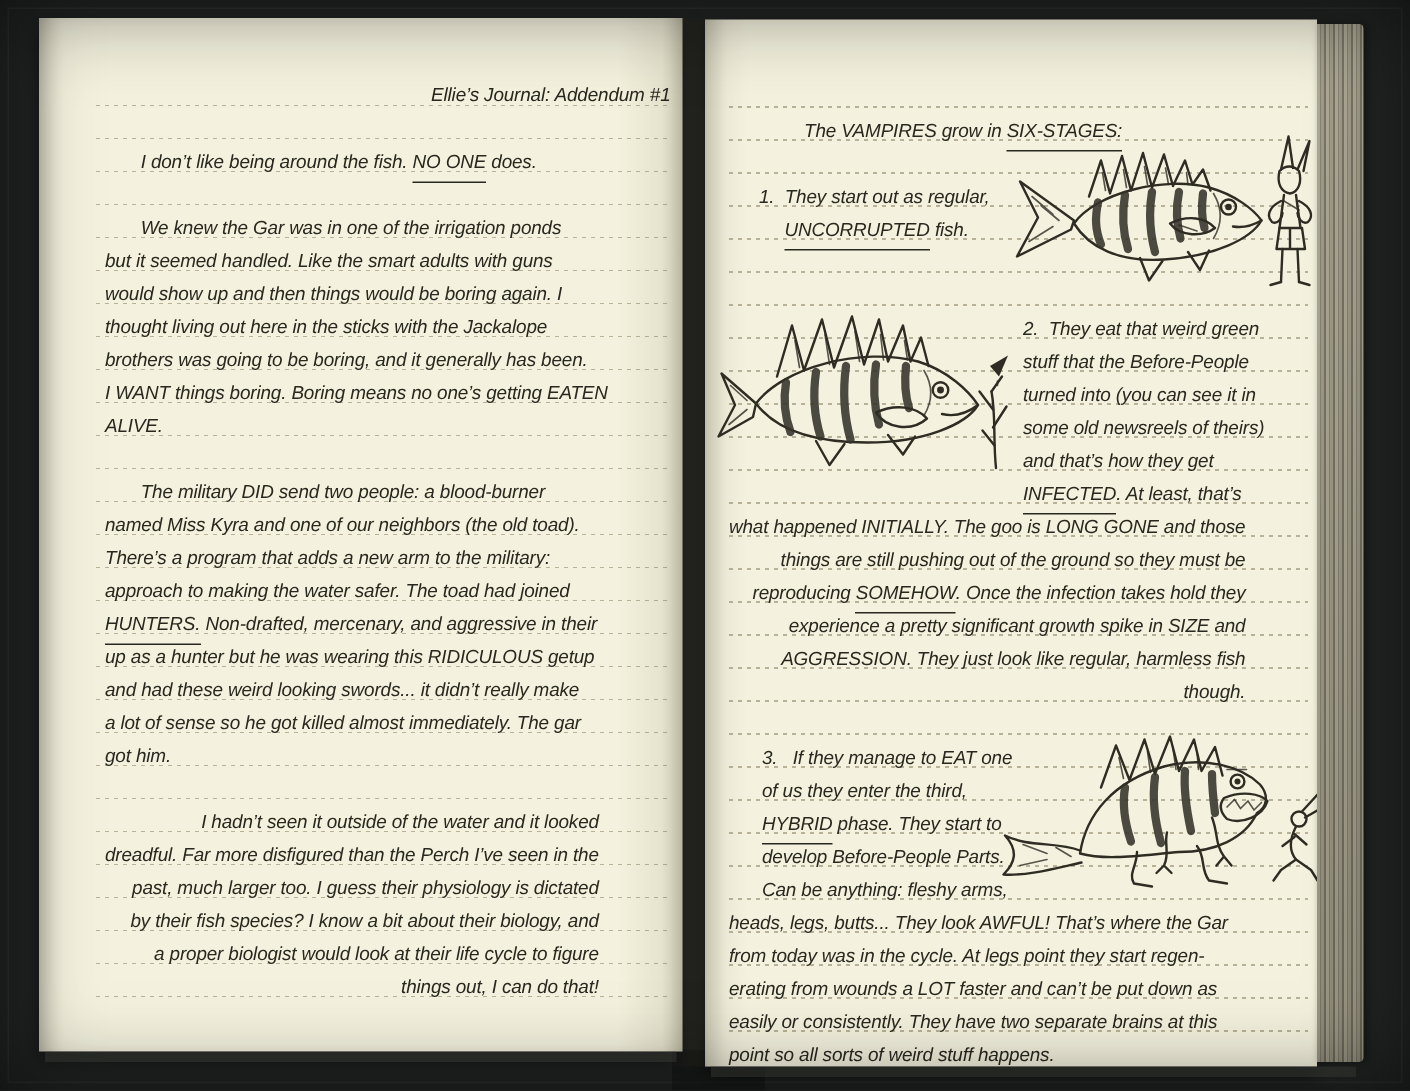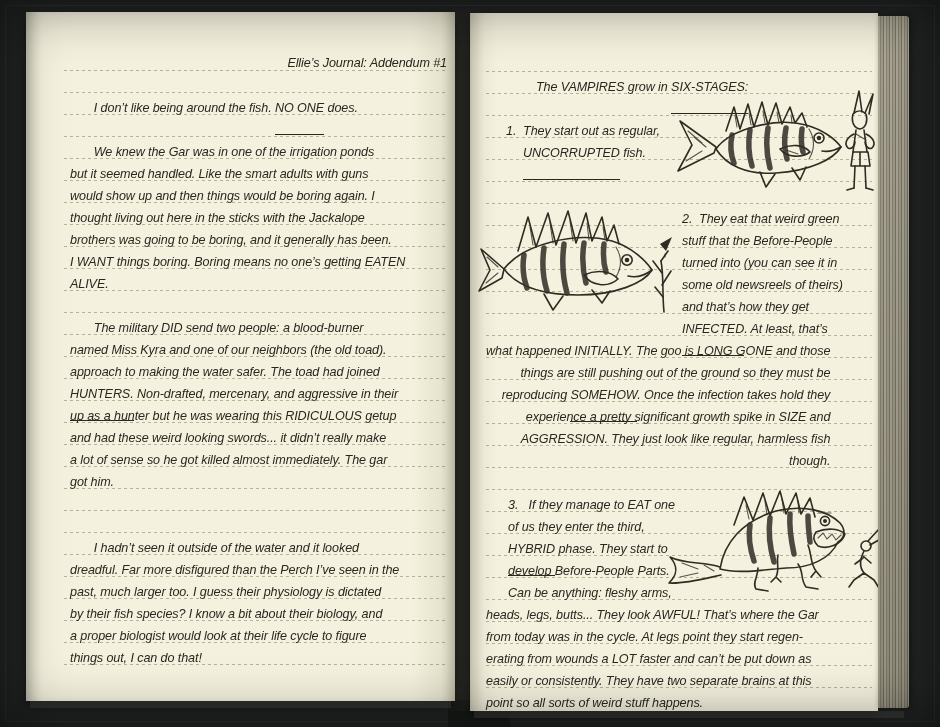--- a/index.html
+++ b/index.html
@@ -50,29 +50,29 @@
     position:absolute;pointer-events:none;
     background-image:repeating-linear-gradient(to bottom, transparent 0 21px, rgba(122,114,80,.50) 21px 22px);
     -webkit-mask-image:repeating-linear-gradient(to right,#000 0 3px,transparent 3px 6px);
     mask-image:repeating-linear-gradient(to right,#000 0 3px,transparent 3px 6px);
   }
   .lines-left{left:38px;right:7px;top:37px;bottom:16px;}
   .lines-right{left:16px;right:6px;top:37px;bottom:14px;}
 
   .txt{position:absolute;color:#29281f;font-style:italic;font-size:12.6px;line-height:22px;letter-spacing:-.1px;}
   .ln{height:22px;white-space:pre;}
-  .u{border-bottom:1.4px solid #29281f;padding-bottom:19px;}
+  .u{border-bottom:1.4px solid #29281f;padding-bottom:6px;}
   .align-right .ln{text-align:right;}
 
   
   .lp-title{left:44px;right:8px;top:40px;}
   .lp-p1{left:44px;top:85px;}
   .lp-p2{left:44px;top:129px;}
   .lp-p3{left:44px;top:305px;}
-  .lp-p4{left:44px;top:525px;}
+  .lp-p4{left:44px;top:525px;text-align:right;}
 
   
   .rp-title{left:66px;top:63px;}
   .rp-item1{left:36px;top:107px;}
   .rp-item2col{left:212px;top:195px;}
   .rp-item2cont{left:16px;top:327px;text-align:right;}
   .rp-item3col{left:38px;top:481px;}
   .rp-item3cont{left:16px;top:591px;}
 
   .art{position:absolute;}
@@ -106,20 +106,21 @@
       <div class="ln"><span>but it seemed handled. Like the smart adults with guns</span></div>
       <div class="ln"><span>would show up and then things would be boring again. I</span></div>
       <div class="ln"><span>thought living out here in the sticks with the Jackalope</span></div>
       <div class="ln"><span>brothers was going to be boring, and it generally has been.</span></div>
       <div class="ln"><span>I WANT things boring. Boring means no one’s getting EATEN</span></div>
       <div class="ln"><span>ALIVE.</span></div>
     </div>
   <div class="txt lp-p3">
       <div class="ln"><span>       The military DID send two people: a blood-burner</span></div>
       <div class="ln"><span>named Miss Kyra and one of our neighbors (the old toad).</span></div>
+      <div class="ln"><span>There’s a program that adds a new arm to the military:</span></div>
       <div class="ln"><span>approach to making the water safer. The toad had joined</span></div>
       <div class="ln"><span class="u">HUNTERS.</span><span> Non-drafted, mercenary, and aggressive in their</span></div>
       <div class="ln"><span>up as a hunter but he was wearing this RIDICULOUS getup</span></div>
       <div class="ln"><span>and had these weird looking swords... it didn’t really make</span></div>
       <div class="ln"><span>a lot of sense so he got killed almost immediately. The gar</span></div>
       <div class="ln"><span>got him.</span></div>
     </div>
   <div class="txt lp-p4">
       <div class="ln"><span>       I hadn’t seen it outside of the water and it looked</span></div>
       <div class="ln"><span>dreadful. Far more disfigured than the Perch I’ve seen in the</span></div>

